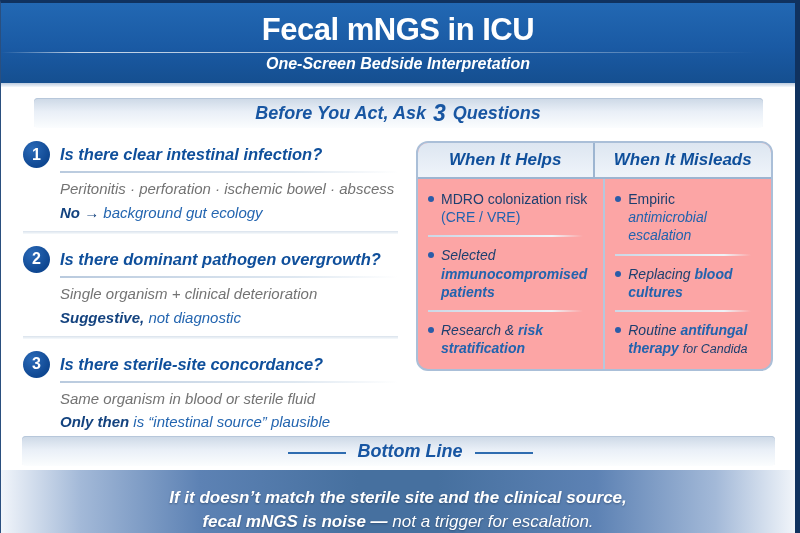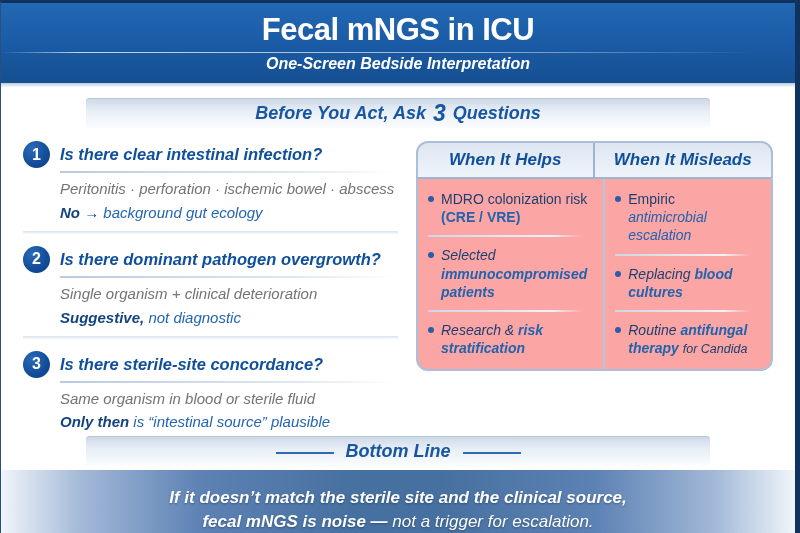--- a/index.html
+++ b/index.html
@@ -30,21 +30,21 @@
     position:absolute;left:0;right:0;top:49px;height:1px;
     background:linear-gradient(90deg,rgba(255,255,255,0) 0%,rgba(255,255,255,.75) 10%,rgba(255,255,255,.55) 60%,rgba(255,255,255,0) 95%);
   }
   .banner .subtitle{
     margin-top:7px;
     color:#ffffff;font-size:16px;font-weight:700;font-style:italic;
   }
   .banner-strip{height:4px;background:linear-gradient(180deg,#bccbde,#f4f8fc);}
   
   .ribbon{
-    width:624px;height:30px;line-height:30px;
+    width:729px;height:30px;line-height:30px;
     margin:11px auto 0;
     text-align:center;
     background:linear-gradient(180deg,#ccd8e6 0%,#e9eff7 45%,#fbfdfe 100%);
     border-radius:4px;
     box-shadow:inset 0 1px 0 #b7c7da;
     color:#1856a2;font-weight:700;font-style:italic;font-size:18px;
     white-space:nowrap;
   }
   .ask-number{font-size:23px;vertical-align:-2px;padding:0 2px;}
   .dash{display:inline-block;width:58px;height:2px;background:#2e6cb0;vertical-align:middle;margin:0 12px;}
@@ -82,27 +82,27 @@
   .t-body{display:grid;grid-template-columns:1fr 1fr;}
   .t-col{padding:11px 16px 12px 10px;}
   .t-col:first-child{border-right:2px solid #b5c7dc;}
   .t-item{display:flex;gap:7px;align-items:flex-start;
     color:#1d3f6f;font-size:14px;font-style:italic;line-height:1.3;}
   .bullet{flex:none;width:6px;height:6px;border-radius:50%;background:#2a5ca8;margin-top:6px;}
   .t-plain{color:#1d3f6f;}
   .t-accent{color:#2263ae;font-weight:700;}
   .t-suffix{color:#1d3f6f;font-size:12.5px;}
   .helps-col .t-item:first-child{font-style:normal;}
-  .helps-col .t-item:first-child .t-accent{display:block;font-weight:700;}
+  .helps-col .t-item:first-child .t-accent{display:block;font-weight:400;}
   .misleads-col .t-item:first-child .t-plain{font-style:normal;}
   .misleads-col .t-item:first-child .t-accent{font-weight:400;}
   .t-sep{height:2px;margin:9px 4px 9px 0;
     background:linear-gradient(90deg,#ccd8e6,#eef3f8 80%,rgba(238,243,248,0));}
   
-  .bottom-ribbon{margin-top:6px;}
+  .bottom-ribbon{margin-top:6px;padding-left:24px;}
   .bottom-banner{
     margin-top:4px;height:80px;
     display:flex;flex-direction:column;justify-content:center;gap:4px;
     text-align:center;
     background:linear-gradient(90deg,#f1f5fa 0%,#a3b9d8 10%,#5d82b4 25%,#46709f 45%,#46709f 55%,#5d82b4 75%,#a3b9d8 90%,#f1f5fa 100%);
     color:#ffffff;font-style:italic;font-size:17px;
     text-shadow:0 1px 2px rgba(10,30,60,.4);
   }
   .bb-line1{font-weight:700;}
   .bb-bold{font-weight:700;}

